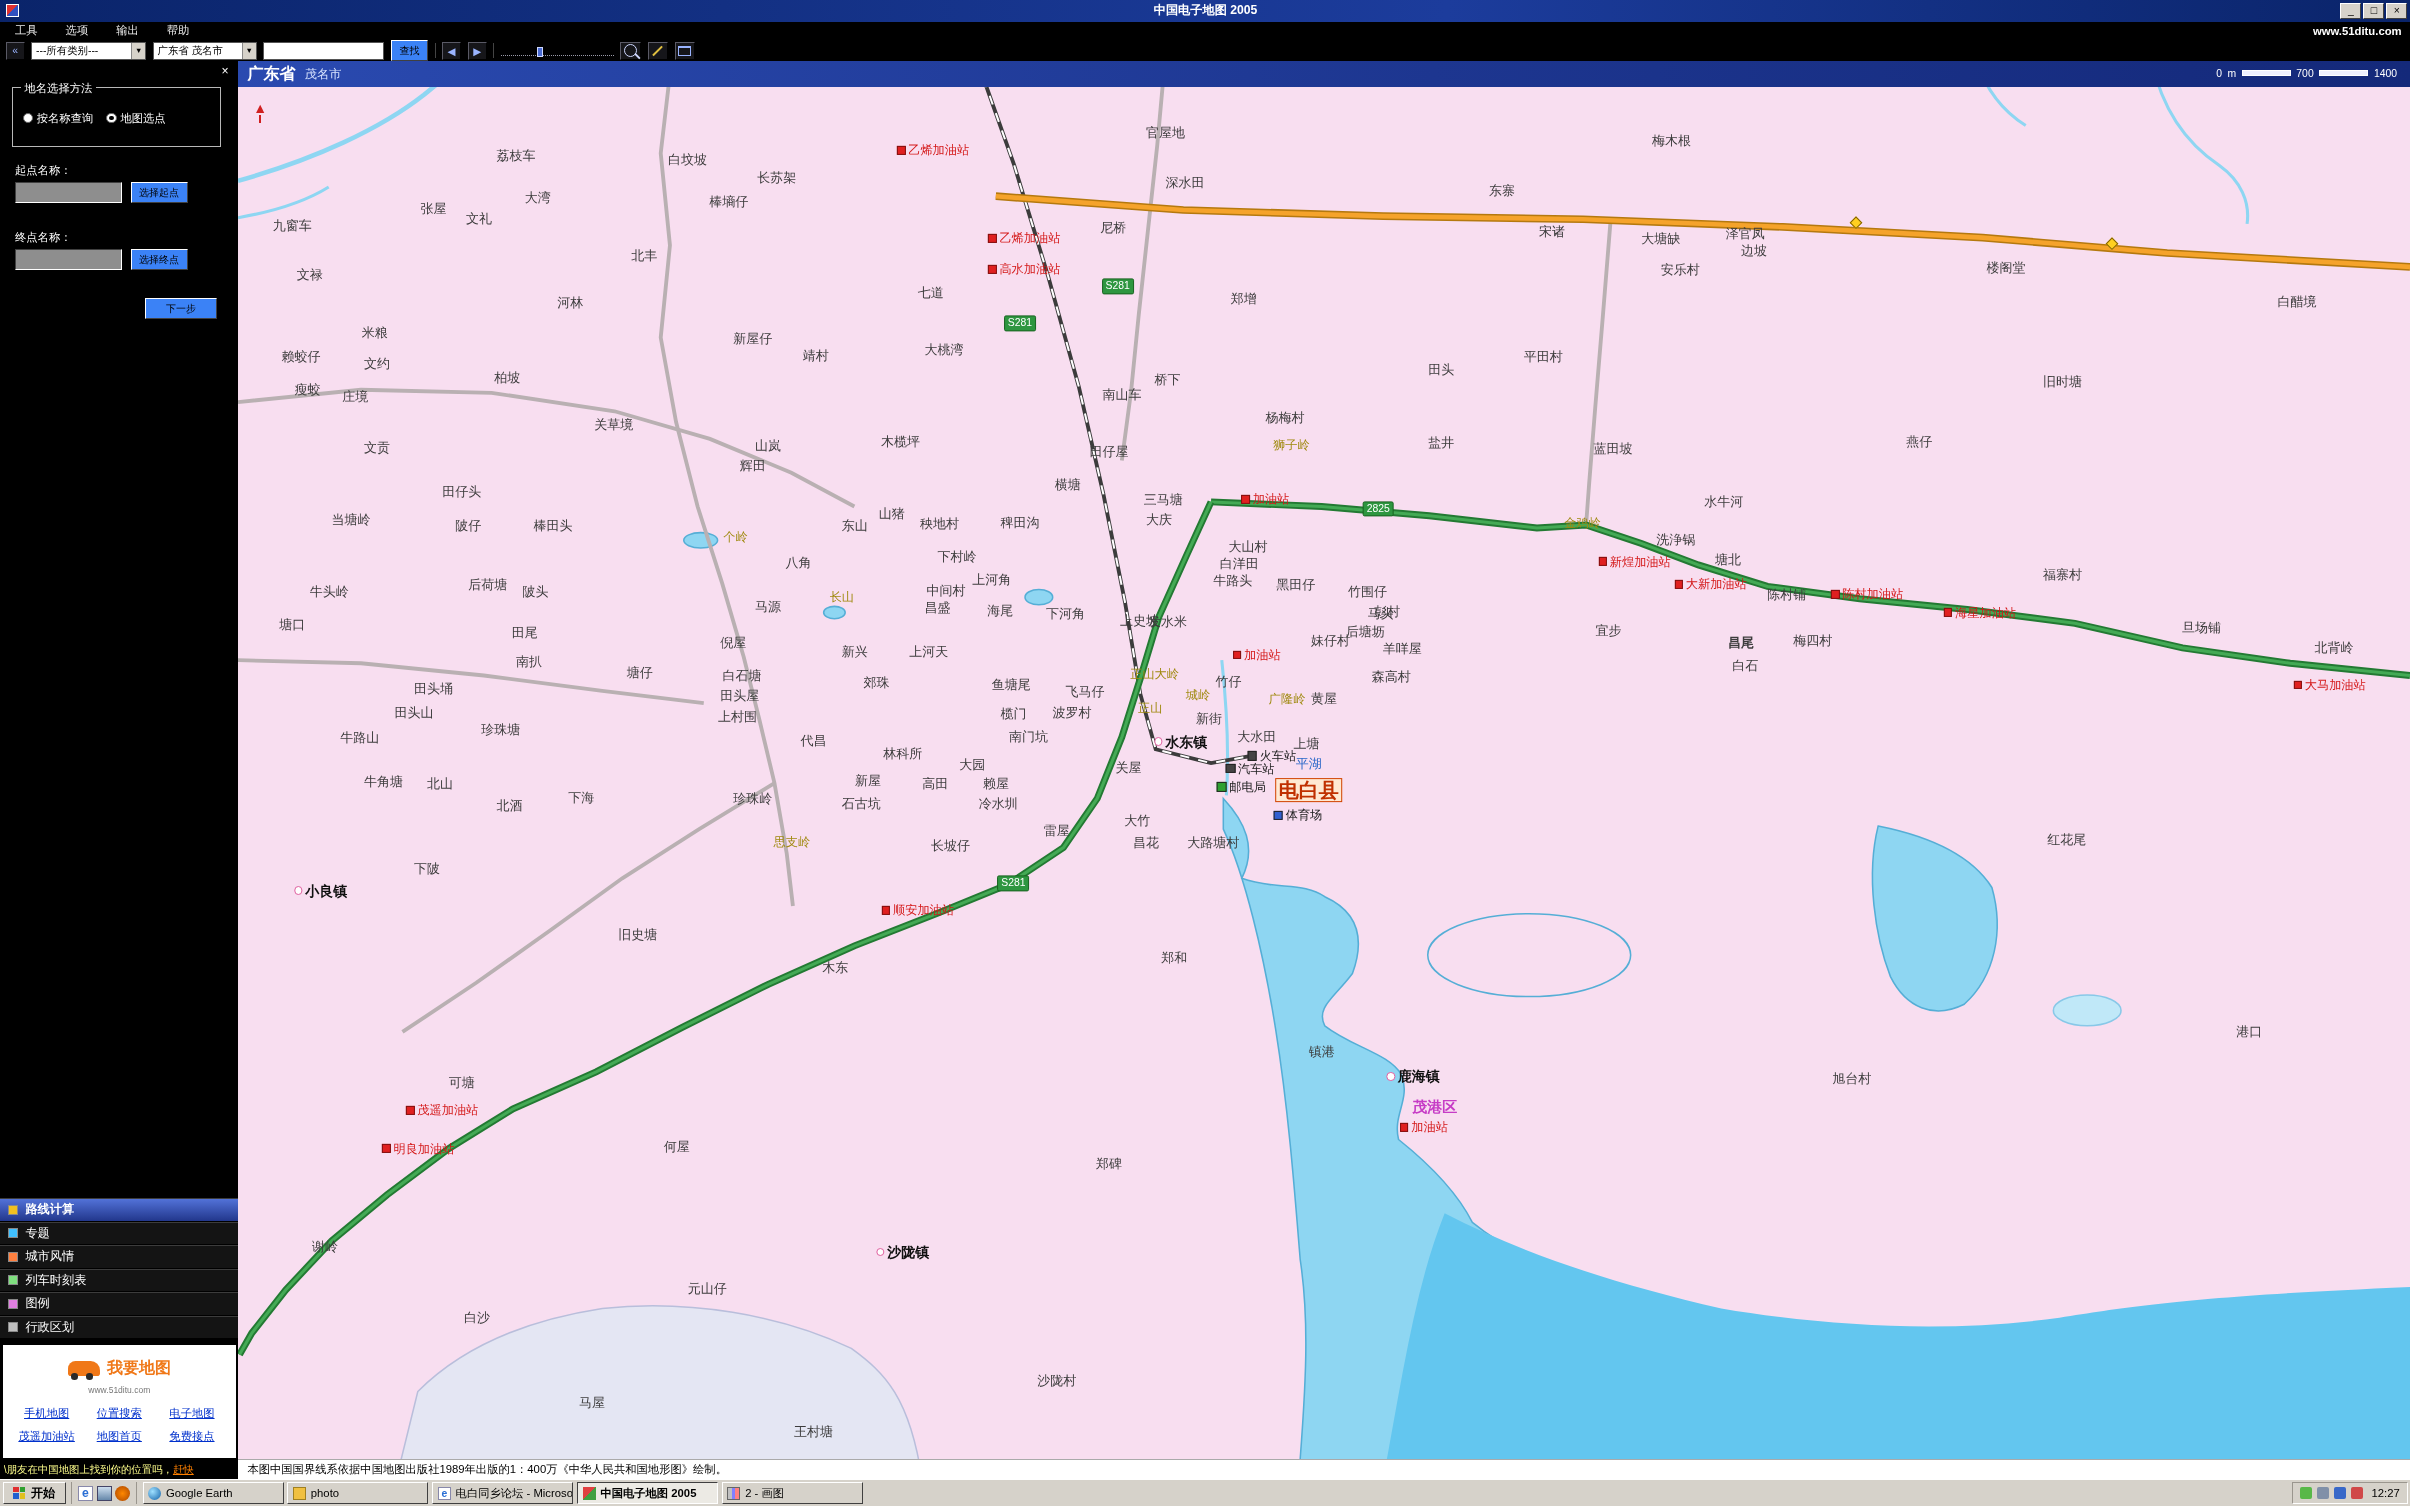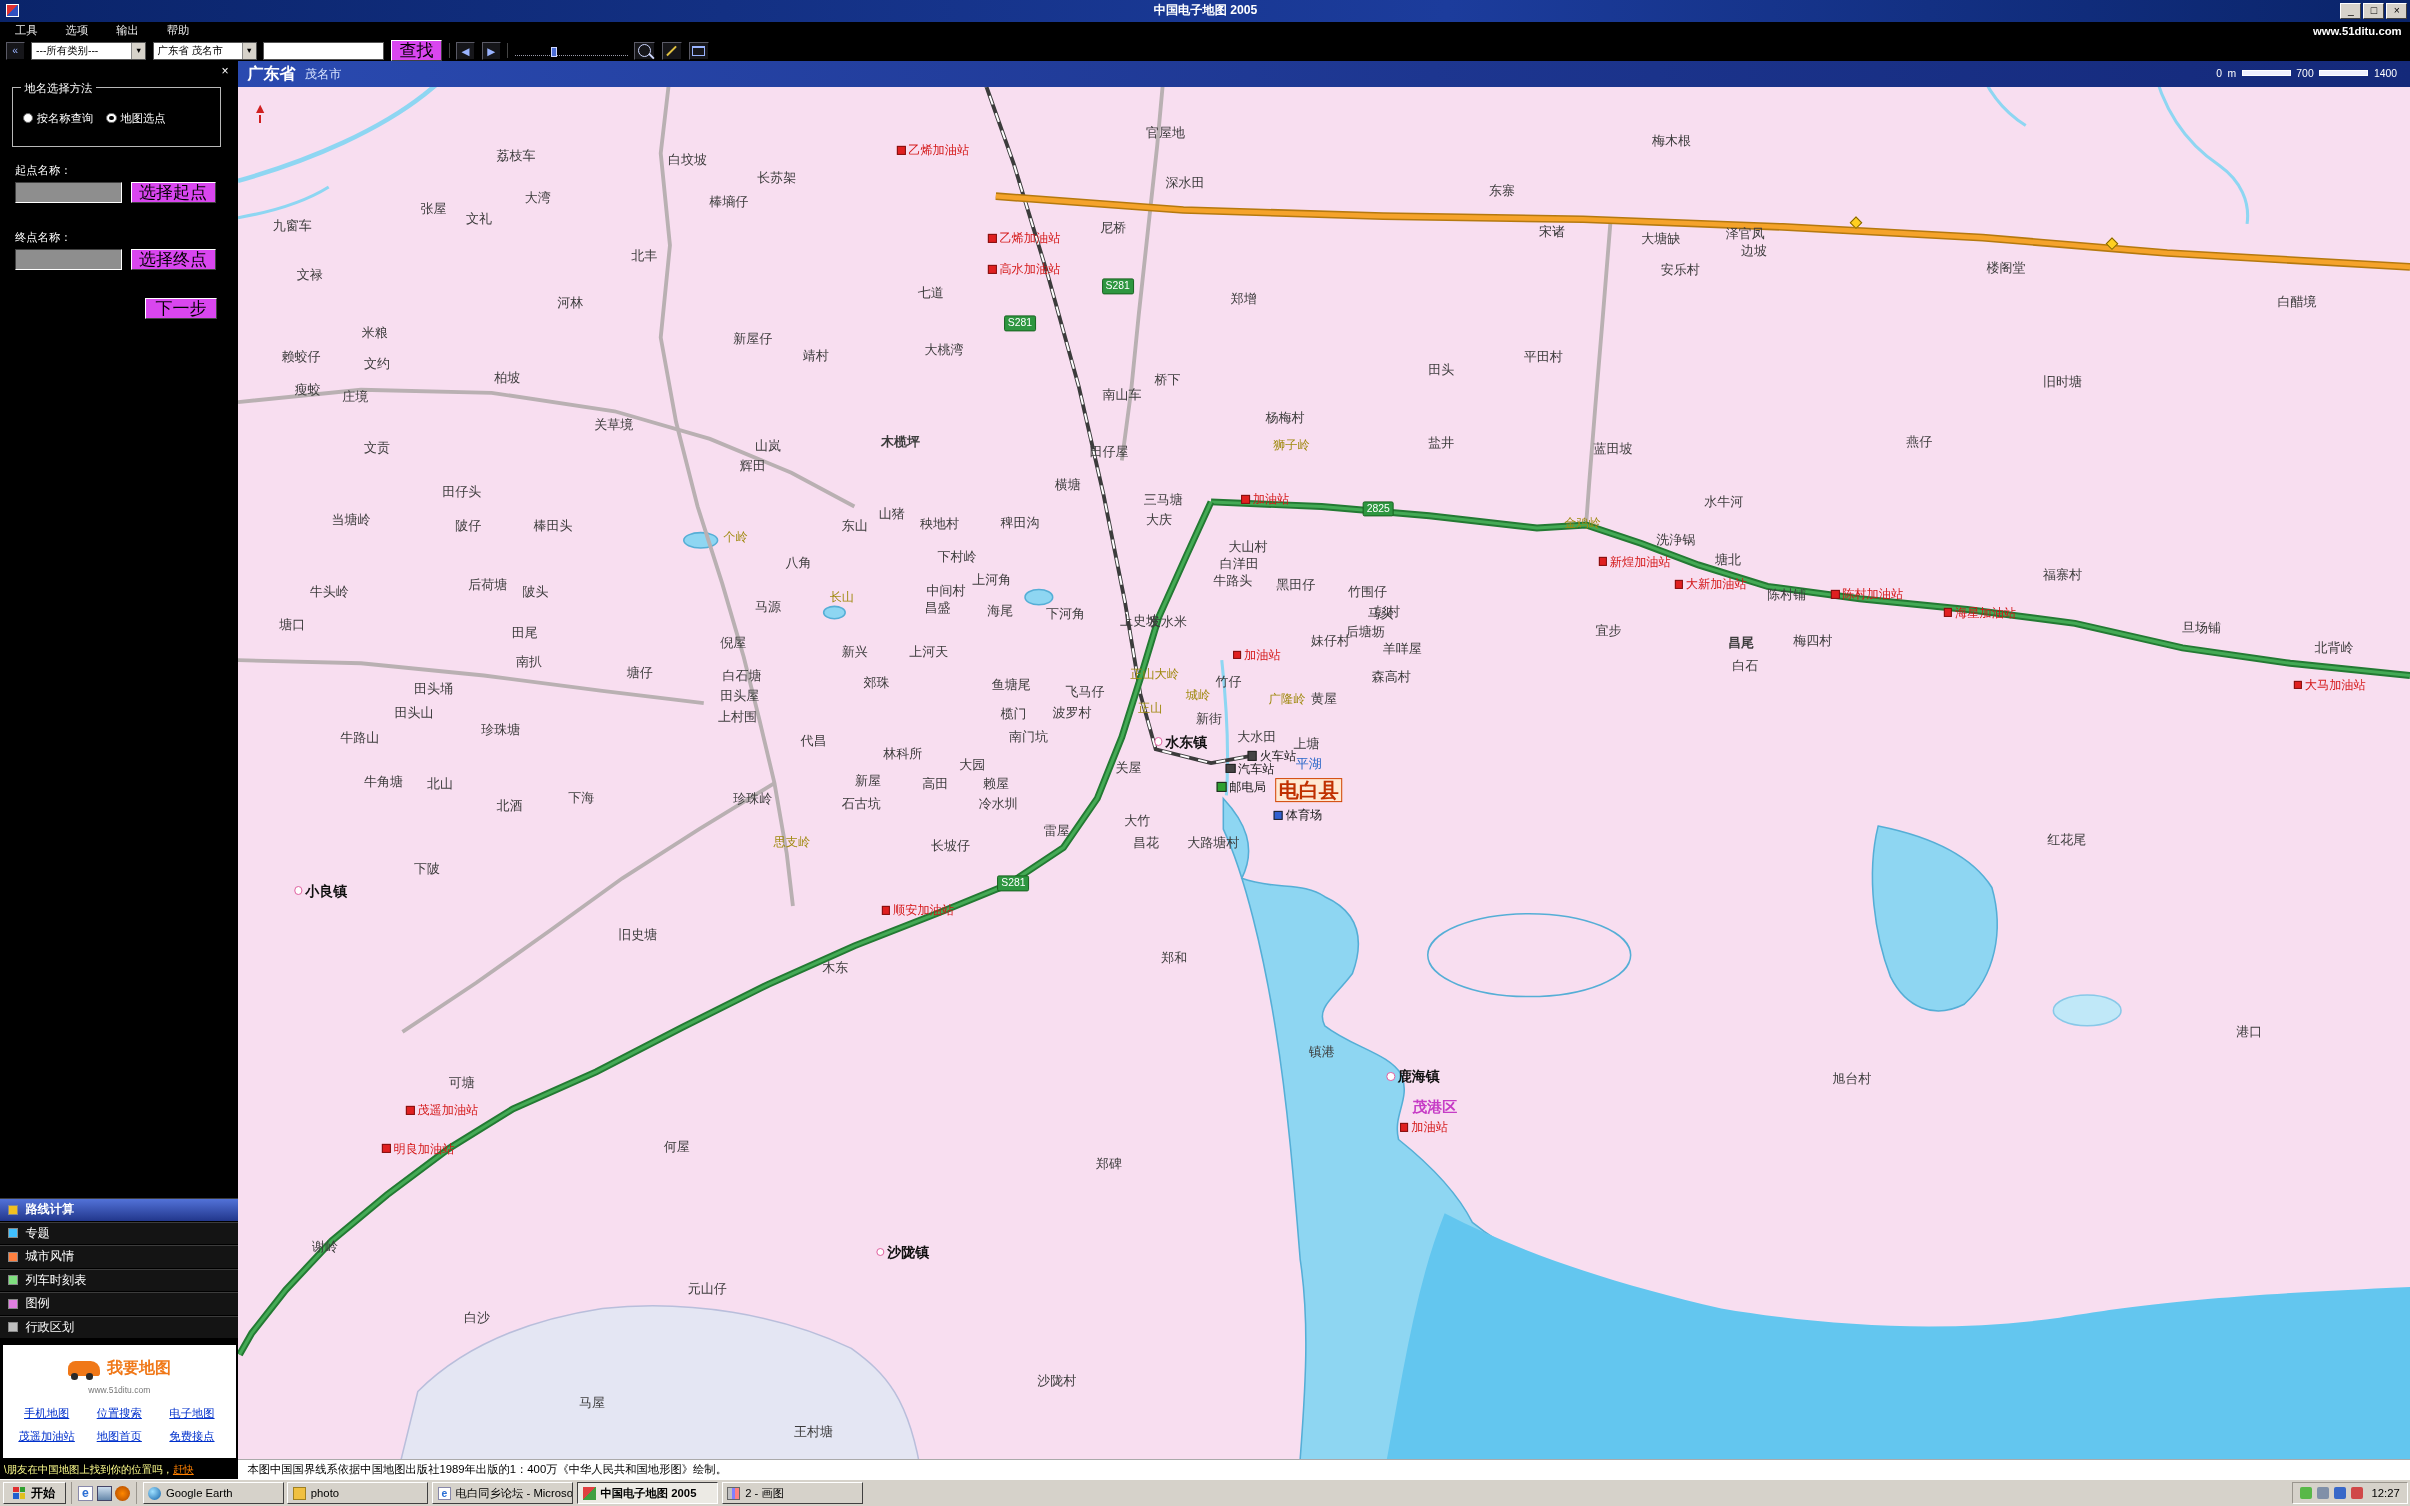--- a/index.html
+++ b/index.html
@@ -46,22 +46,22 @@
   #method-title{position:absolute;left:7.5px;top:-7.5px;background:#000;color:#fff;font-size:11.3px;padding:0 3.8px;}
   #method-options{display:flex;gap:13px;padding:22.6px 0 0 9.4px;}
   .radio-opt{display:flex;align-items:center;gap:3.8px;color:#fff;font-size:11.3px;}
   .radio-circle{width:10.4px;height:10.4px;border-radius:50%;background:#fff;border:0.9px solid #666;position:relative;}
   .radio-circle.sel::after{content:"";position:absolute;left:1.9px;top:1.9px;width:4.7px;height:4.7px;border-radius:50%;background:#000;}
   .fld-label{position:absolute;left:15px;color:#fff;font-size:11.3px;}
   #start-label{top:102px;} #end-label{top:169px;}
   .fld-row{position:absolute;left:15px;width:209px;display:flex;gap:8.5px;}
   #start-row{top:121px;} #end-row{top:188px;}
   .fld-input{width:107px;height:21px;background:#8e8e8e;border:0.9px solid;border-color:#404040 #fff #fff #404040;}
-  .btn95{height:21px;background:#d946ef;border:0.9px solid;border-color:#fff #404040 #404040 #fff;
-    font-size:17px;color:#000;display:flex;align-items:center;justify-content:center;padding:0 7.5px;}
+  .btn95{height:21px;background:#3b82f6;border:0.9px solid;border-color:#fff #404040 #404040 #fff;
+    font-size:10px;color:#000;display:flex;align-items:center;justify-content:center;padding:0 7.5px;}
   #next-btn{position:absolute;right:21px;top:237px;width:72px;}
 
   #side-nav{position:absolute;left:0;top:1137px;width:238px;}
   .nav-item{height:23.5px;display:flex;align-items:center;gap:7.5px;padding-left:7.5px;
     background:#141414;border-top:0.9px solid #3c3c3c;border-bottom:0.9px solid #000;color:#fff;font-size:12.2px;}
   .nav-item.active{background:linear-gradient(180deg,#5272d8,#22378c);font-weight:bold;}
   .nav-ic{width:10.4px;height:10.4px;border:0.9px solid #888;}
 
   #promo{position:absolute;left:2.8px;top:1284px;width:233px;height:113px;background:#fff;text-align:center;}
   #logo-row{display:flex;align-items:center;justify-content:center;gap:7.5px;margin-top:13px;}
@@ -498,21 +498,21 @@
           </div>
           <div class="lbl k-n" style="left: 6.4%; top: 27.2%;">
             <span>文贡</span>
           </div>
           <div class="lbl k-n" style="left: 24.4%; top: 27.1%;">
             <span>山岚</span>
           </div>
           <div class="lbl k-n" style="left: 23.7%; top: 28.5%; text-align: right;">
             <span>辉田</span>
           </div>
-          <div class="lbl k-n" style="left: 30.5%; top: 26.8%; font-weight: bold;">
+          <div class="lbl k-n" style="left: 30.5%; top: 26.8%;">
             <span>木榄坪</span>
           </div>
           <div class="lbl k-n" style="left: 10.3%; top: 30.3%;">
             <span>田仔头</span>
           </div>
           <div class="lbl k-n" style="left: 14.5%; top: 32.7%;">
             <span>棒田头</span>
           </div>
           <div class="lbl k-n" style="left: 10.6%; top: 32.7%;">
             <span>陂仔</span>

